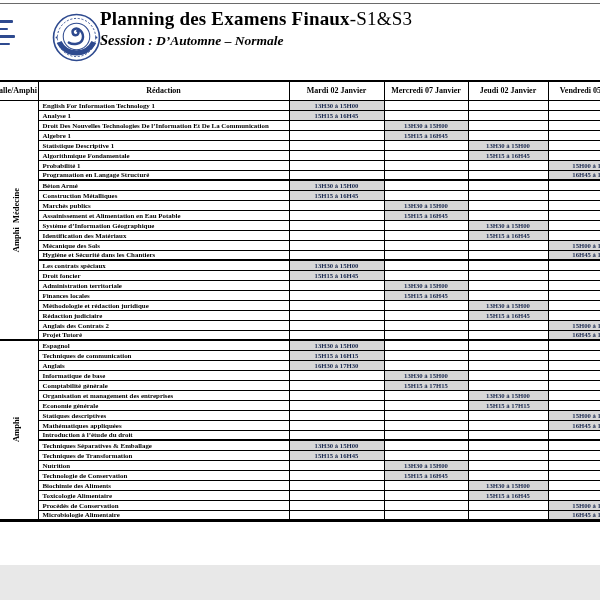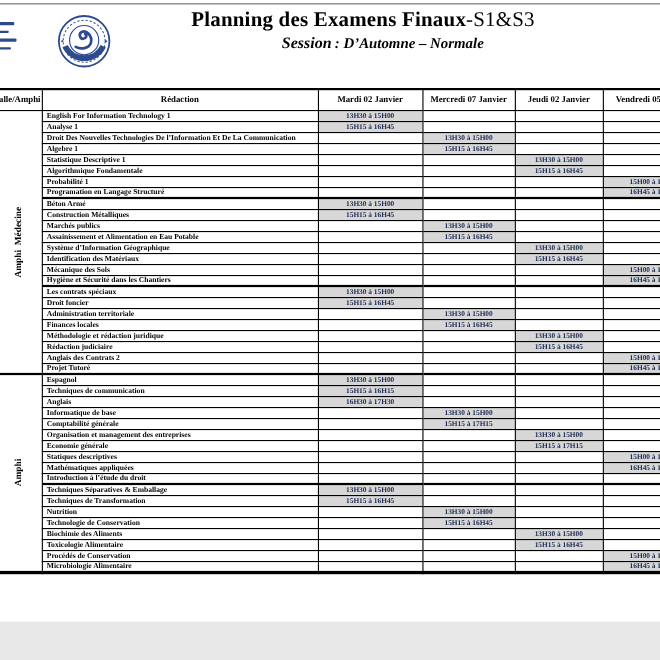--- a/index.html
+++ b/index.html
@@ -20,24 +20,24 @@
     position:absolute; left:0; top:3px; width:600px; height:1px;
     background:#6a6a6a;
   }
   
   .arabic-lines { position:absolute; left:-4px; top:20px; width:22px; }
   .arabic-lines .ln { height:2.5px; background:var(--navy); margin-bottom:5px; border-radius:1px; }
   .ln.l1{width:17px;} .ln.l2{width:12px;} .ln.l3{width:19px;} .ln.l4{width:14px;}
 
   .seal { position:absolute; left:52px; top:13px; width:49px; height:49px; }
 
-  .hdr { position:absolute; left:100px; top:8px; width:460px; text-align:center; }
+  .hdr { position:absolute; left:100px; top:8px; width:460px; text-align:left; }
   .hdr h1 { font-size:19px; font-weight:bold; letter-spacing:0.2px; color:#000; }
   .hdr h1 .suffix { font-weight:normal; }
-  .session { font-size:13.5px; font-style:italic; font-weight:bold; margin-top:2px; color:#000;margin-left:36px; }
+  .session { font-size:13.5px; font-style:italic; font-weight:bold; margin-top:2px; color:#000; }
   .session .session-label { font-size:14.5px; margin-right:3px; }
   .date-box {
     display:inline-block; margin-top:5px;
     border:1.5px solid #000; padding:1px 8px;
     font-family:"Liberation Sans", sans-serif;
     font-weight:bold; font-size:13px; white-space:pre;
     transform:translateX(-38px) scaleX(0.97); transform-origin:center;
   }
 
   

